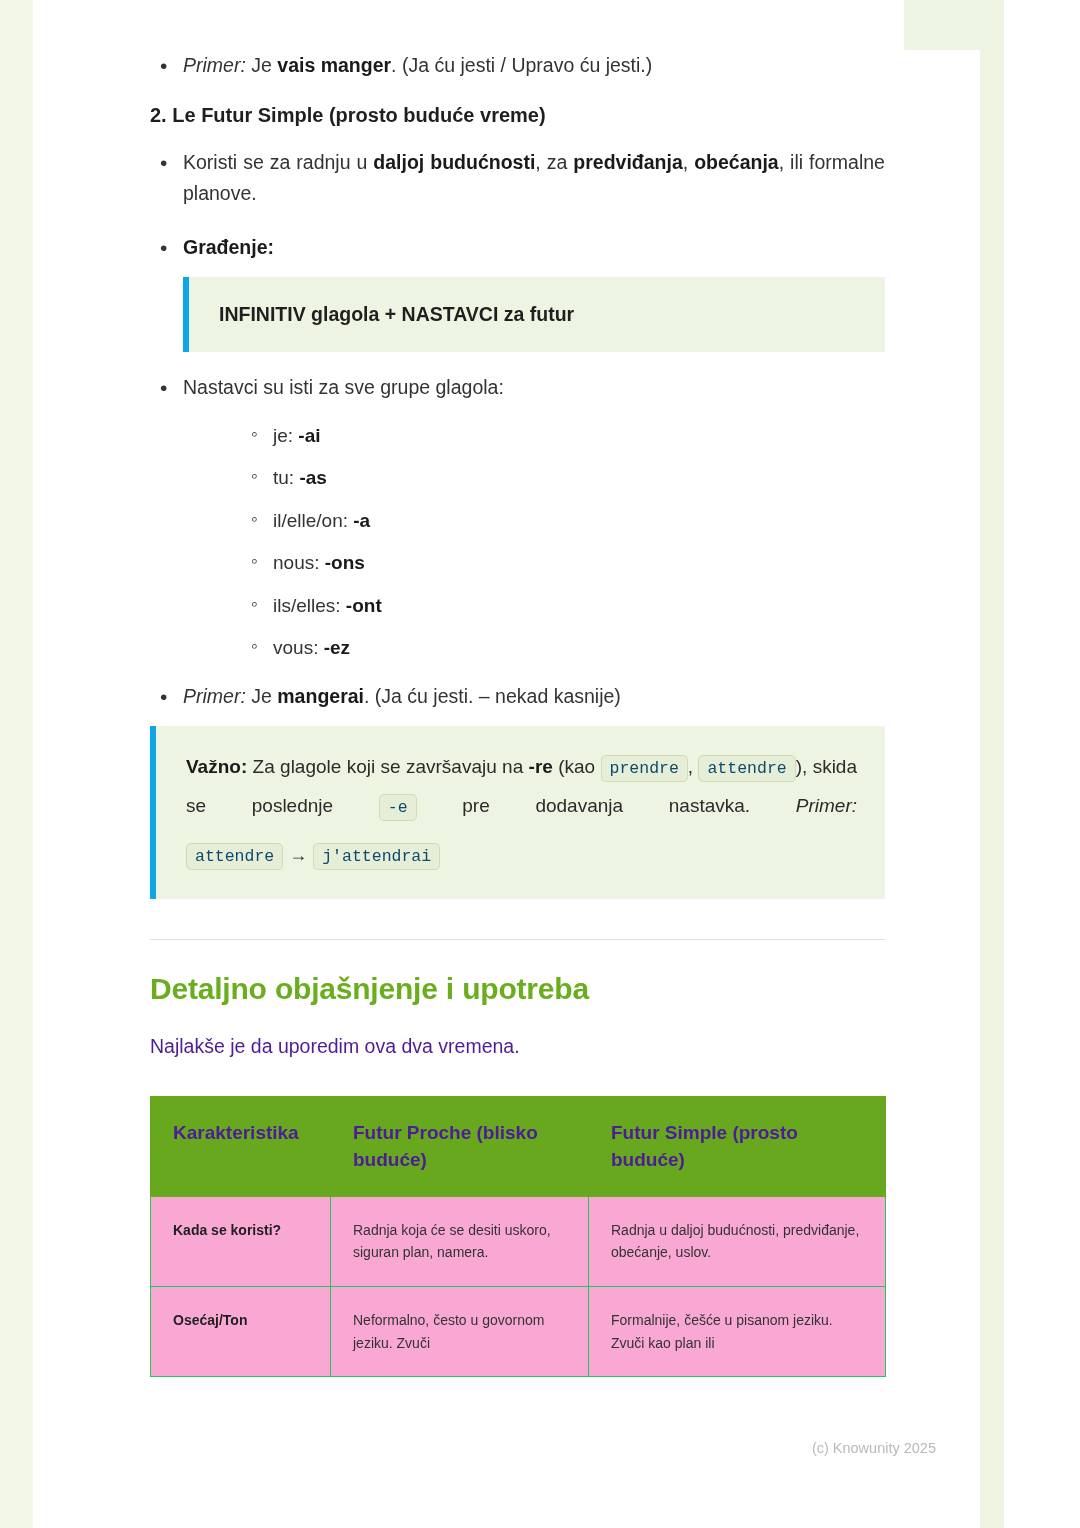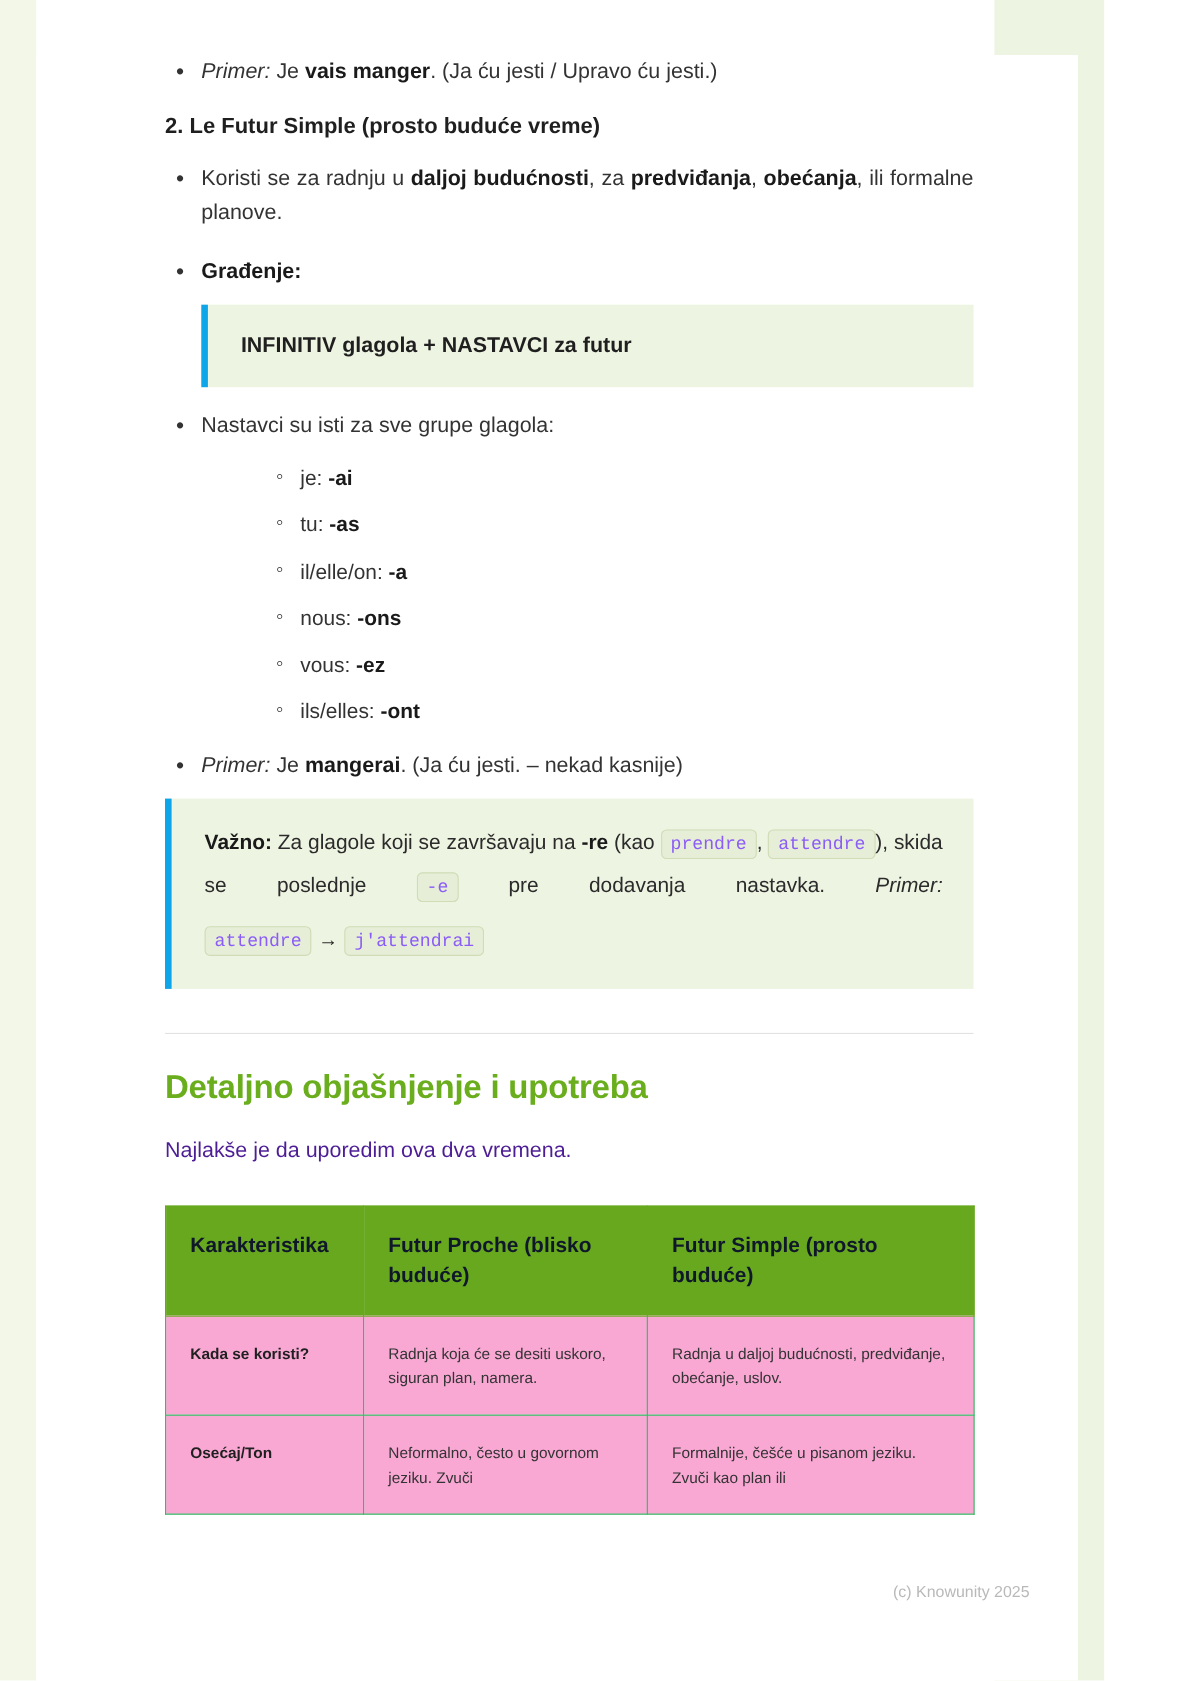--- a/index.html
+++ b/index.html
@@ -110,21 +110,21 @@
     font-size: 19px;
     text-align: justify;
   }
   code.chip {
     font-family: "Liberation Mono", monospace;
     background: #e7eed8;
     border: 1px solid #cfdcb6;
     border-radius: 5px;
     padding: 3px 8px;
     font-size: 16.5px;
-    color: #8b5cf6;
+    color: #0c4a6e;
     white-space: nowrap;
   }
   .arrow { padding: 0 6px; font-size: 18px; }
 
   hr.sep {
     border: none;
     border-top: 1px solid #e2e2e2;
     margin: 40px 0 32px 0;
   }
   h2.section {
@@ -141,21 +141,21 @@
     line-height: 1.5;
   }
 
   table.cmp {
     border-collapse: collapse;
     width: 735px;
     table-layout: fixed;
   }
   table.cmp th {
     background: #67a81f;
-    color: #0f172a;
+    color: #4c1d95;
     font-size: 19px;
     font-weight: bold;
     text-align: left;
     padding: 22px 22px;
     line-height: 1.45;
     vertical-align: top;
     border: 1px solid #67a81f;
   }
   table.cmp td {
     font-size: 14px;
@@ -214,22 +214,22 @@
 
       <ul class="lvl1">
         <li>
           <span>Nastavci su isti za sve grupe glagola:</span>
           <div class="sub-list-wrap">
             <ul class="lvl2">
               <li><span>je:</span> <b>-ai</b></li>
               <li><span>tu:</span> <b>-as</b></li>
               <li><span>il/elle/on:</span> <b>-a</b></li>
               <li><span>nous:</span> <b>-ons</b></li>
+              <li><span>ils/elles:</span> <b>-ont</b></li>
               <li><span>vous:</span> <b>-ez</b></li>
-              <li><span>ils/elles:</span> <b>-ont</b></li>
             </ul>
           </div>
         </li>
         <li style="margin-top:18px;">
           <i>Primer:</i><span> Je </span><b>mangerai</b><span>. (Ja ću jesti. – nekad kasnije)</span>
         </li>
       </ul>
 
       <div class="callout note">
         <b>Važno:</b><span> Za glagole koji se završavaju na </span><b>-re</b><span> (kao </span><code class="chip">prendre</code><span>, </span><code class="chip">attendre</code><span>), skida se poslednje </span><code class="chip">-e</code><span> pre dodavanja nastavka. </span><i>Primer:</i>

